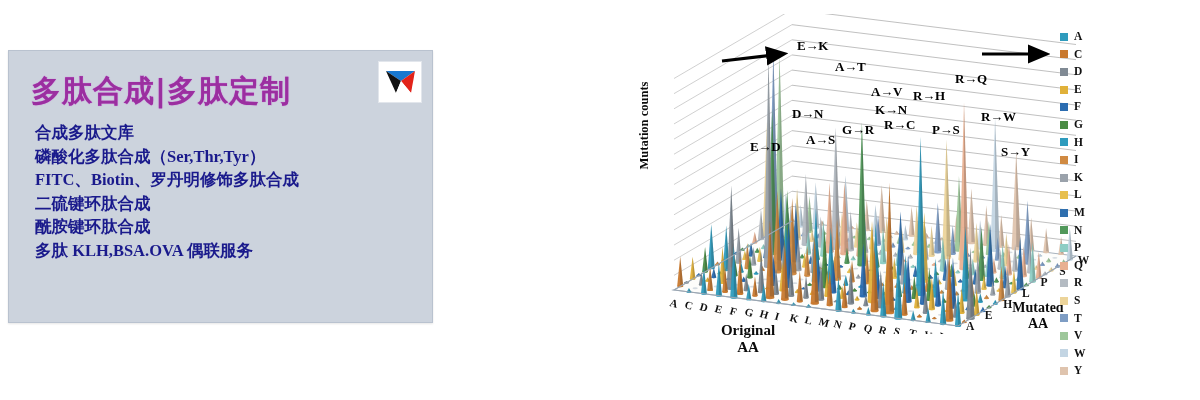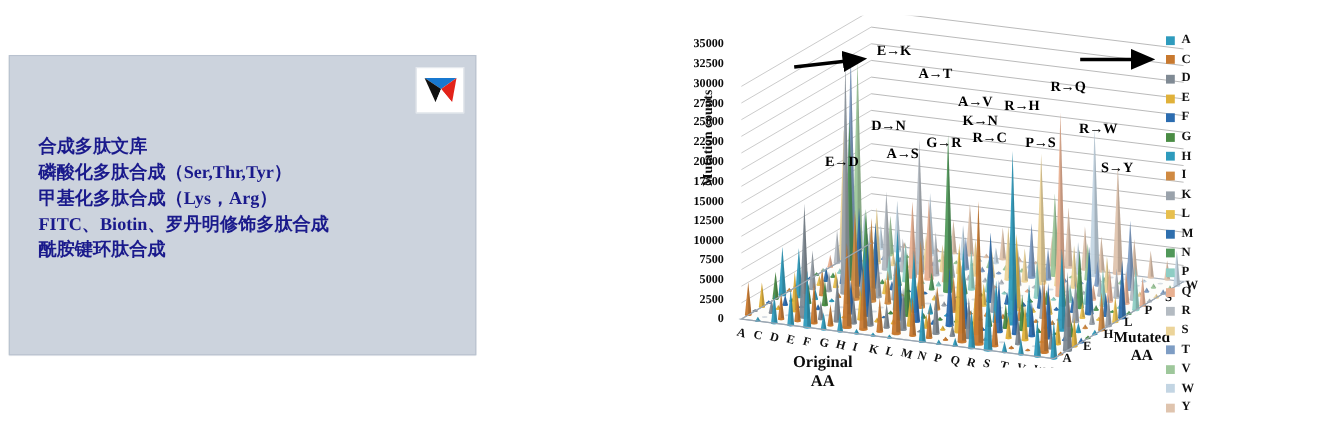--- a/index.html
+++ b/index.html
@@ -67,59 +67,44 @@
   #legend .sw{width:8px;height:8px;display:inline-block;margin-right:6px;}
   #legend .lb{font-weight:700;font-size:11.5px;color:#111;line-height:1;}
 </style>
 </head>
 <body>
 
 <div id="root">
 
   <div id="promo">
 
+    <div id="promo-title">多肽合成|多肽定制</div>
 
     <div id="logo">
       <svg width="42" height="40" viewBox="0 0 42 40">
         <polygon points="7,9 36,9 22,19" fill="#1878d0"></polygon>
         <polygon points="36,9 32,31 22,19" fill="#e2231a"></polygon>
         <polygon points="7,9 17,31 22,19" fill="#111111"></polygon>
         <polygon points="17,31 32,31 22,19" fill="#ffffff"></polygon>
       </svg>
     </div>
 
     <div id="promo-list">
       <div class="li">合成多肽文库</div>
       <div class="li">磷酸化多肽合成（Ser,Thr,Tyr）</div>
-      <div class="li">甲基化多肽合成（Lys，Arg）</div>
       <div class="li">FITC、Biotin、罗丹明修饰多肽合成</div>
+      <div class="li">二硫键环肽合成</div>
       <div class="li">酰胺键环肽合成</div>
+      <div class="li">多肽 KLH,BSA.OVA 偶联服务</div>
     </div>
   </div>
 
   <div id="chart">
 
     <div id="ylabel">Mutation counts</div>
-    <div id="yticks">
-        <div class="t" style="top: -5px;">35000</div>
-        <div class="t" style="top: 12.8571px;">32500</div>
-        <div class="t" style="top: 30.7143px;">30000</div>
-        <div class="t" style="top: 48.5714px;">27500</div>
-        <div class="t" style="top: 66.4286px;">25000</div>
-        <div class="t" style="top: 84.2857px;">22500</div>
-        <div class="t" style="top: 102.143px;">20000</div>
-        <div class="t" style="top: 120px;">17500</div>
-        <div class="t" style="top: 137.857px;">15000</div>
-        <div class="t" style="top: 155.714px;">12500</div>
-        <div class="t" style="top: 173.571px;">10000</div>
-        <div class="t" style="top: 191.429px;">7500</div>
-        <div class="t" style="top: 209.286px;">5000</div>
-        <div class="t" style="top: 227.143px;">2500</div>
-        <div class="t" style="top: 245px;">0</div>
-      </div>
 
     <div id="plot">
       <svg id="plotsvg" width="450" height="320" viewBox="0 0 450 320">
           <g>
             <polygon points="130,207 414,242 414,30 130,-5" fill="#ffffff"></polygon>
             <line x1="130" y1="-4.5" x2="414" y2="30.5" stroke="#b9b9b9" stroke-width="0.9"></line>
             <line x1="130" y1="10.642857142857139" x2="414" y2="45.64285714285714" stroke="#b9b9b9" stroke-width="0.9"></line>
             <line x1="130" y1="25.785714285714278" x2="414" y2="60.78571428571428" stroke="#b9b9b9" stroke-width="0.9"></line>
             <line x1="130" y1="40.928571428571445" x2="414" y2="75.92857142857144" stroke="#b9b9b9" stroke-width="0.9"></line>
             <line x1="130" y1="56.071428571428555" x2="414" y2="91.07142857142856" stroke="#b9b9b9" stroke-width="0.9"></line>

